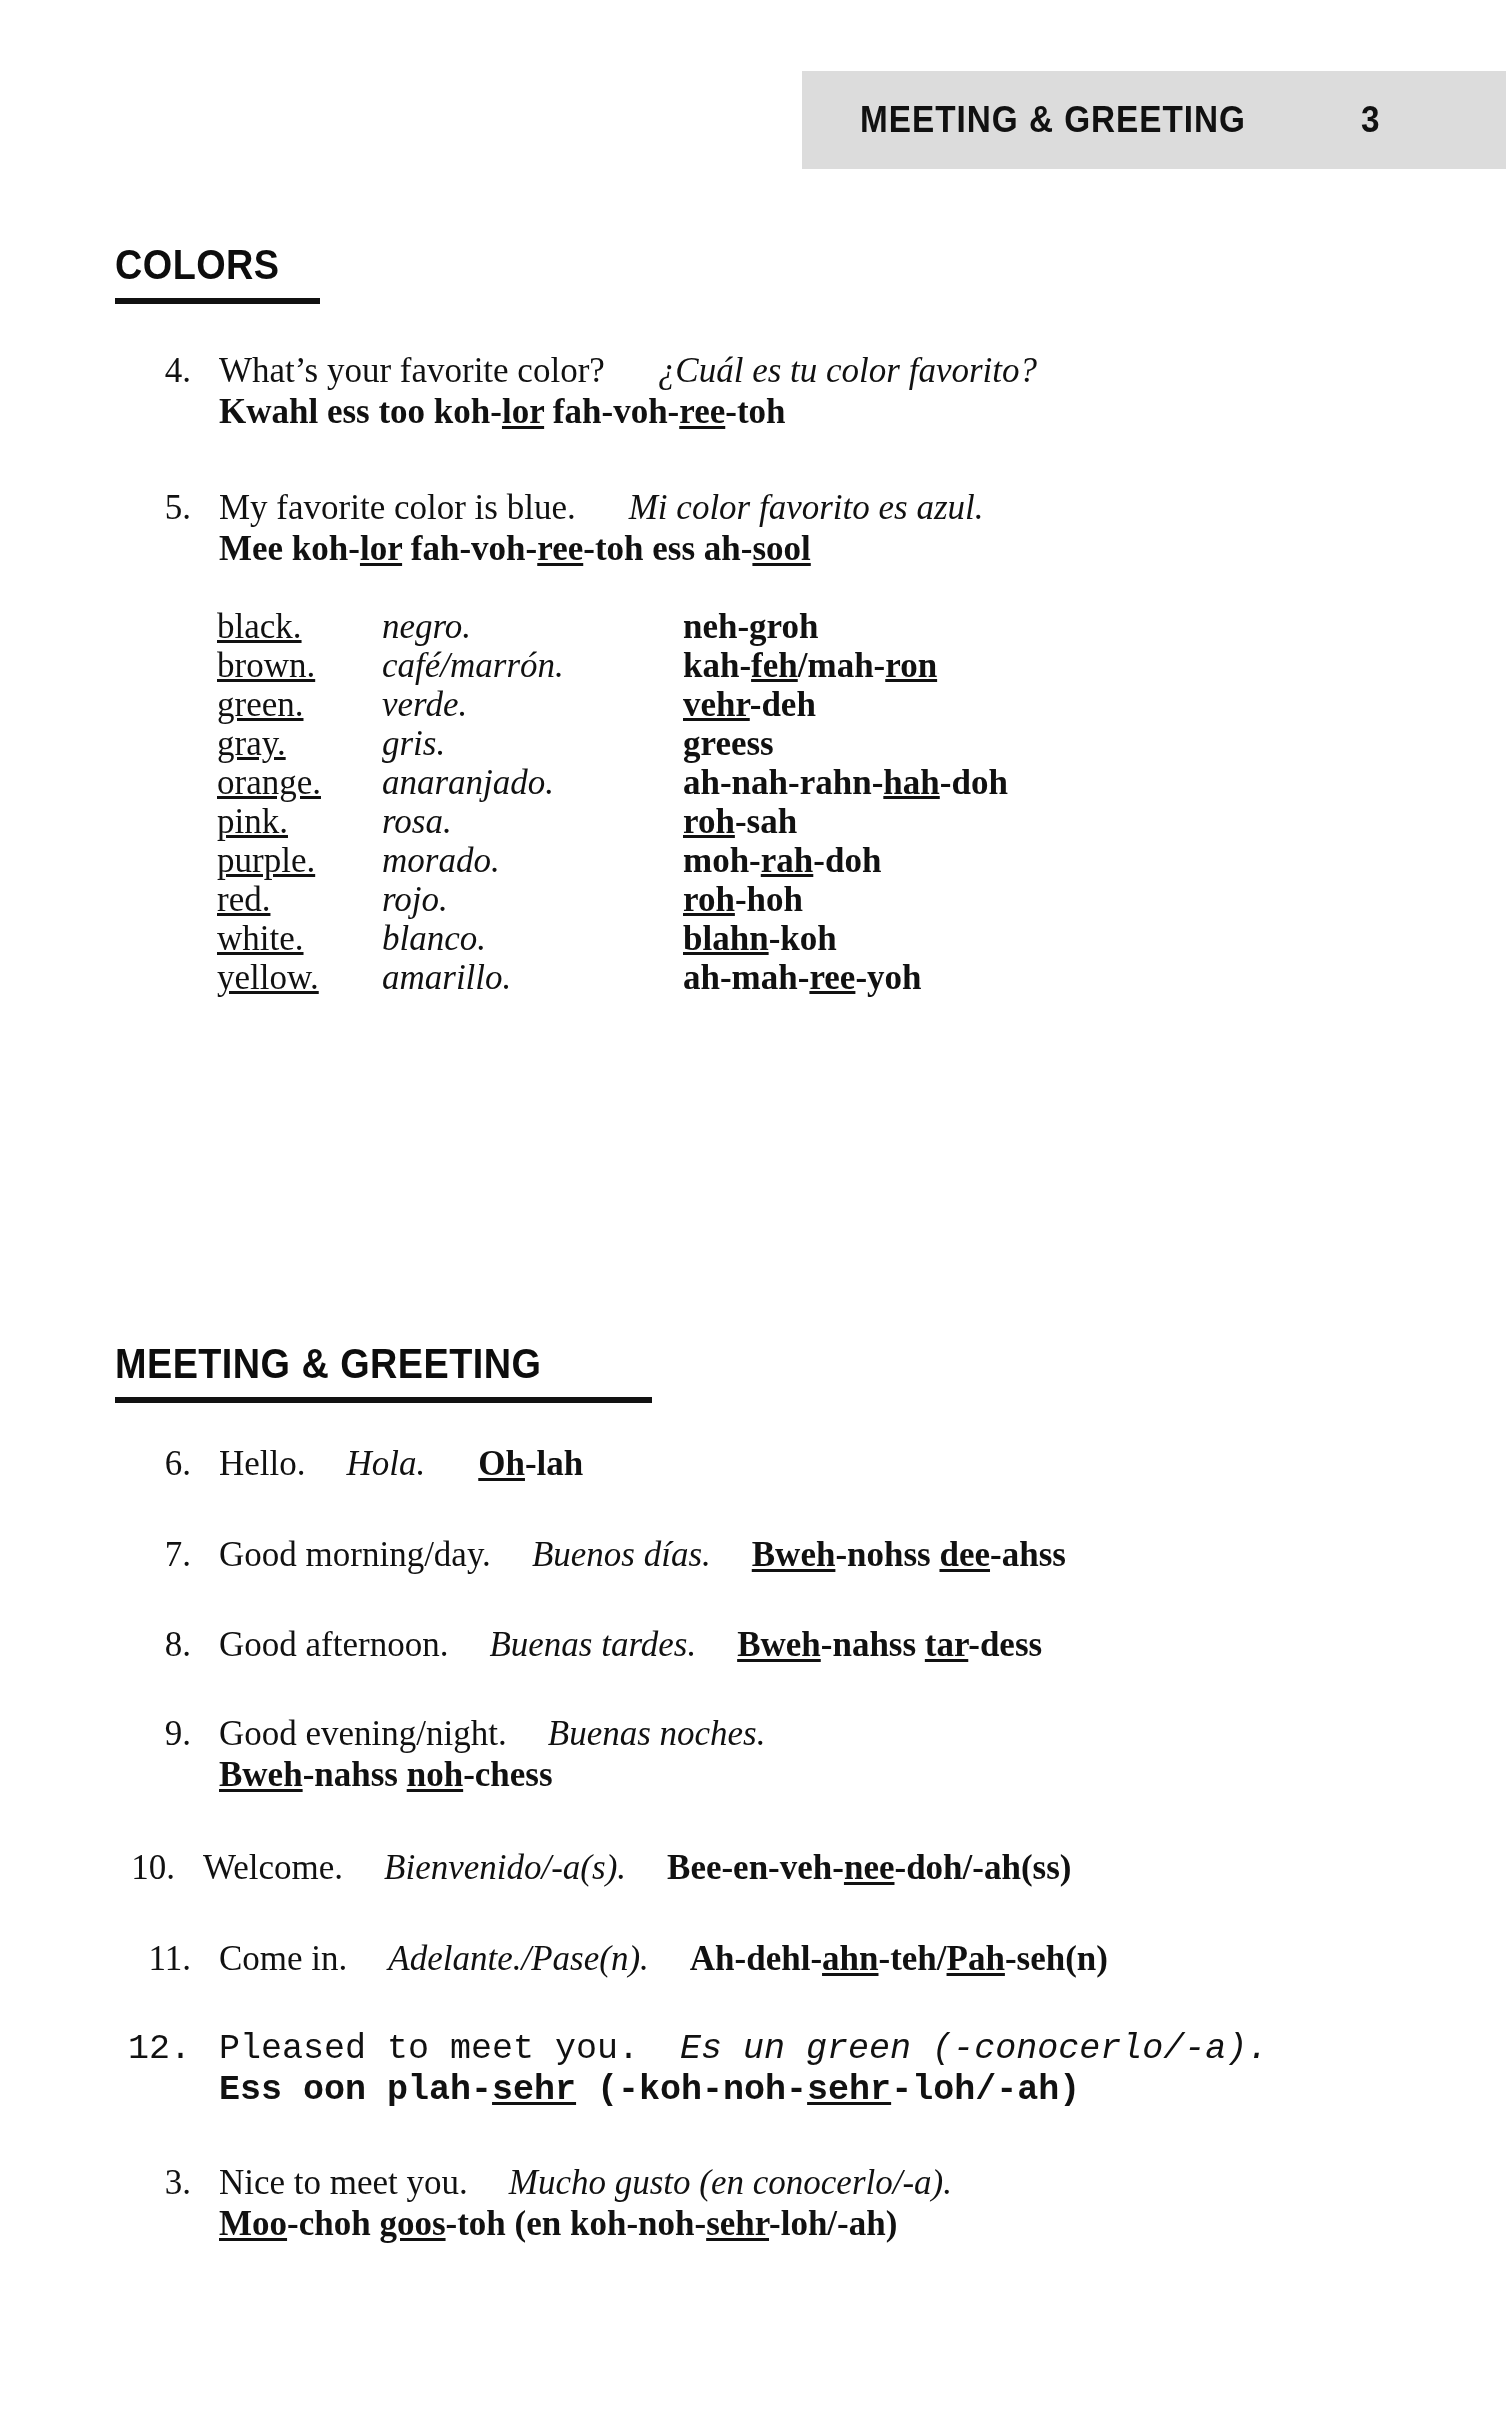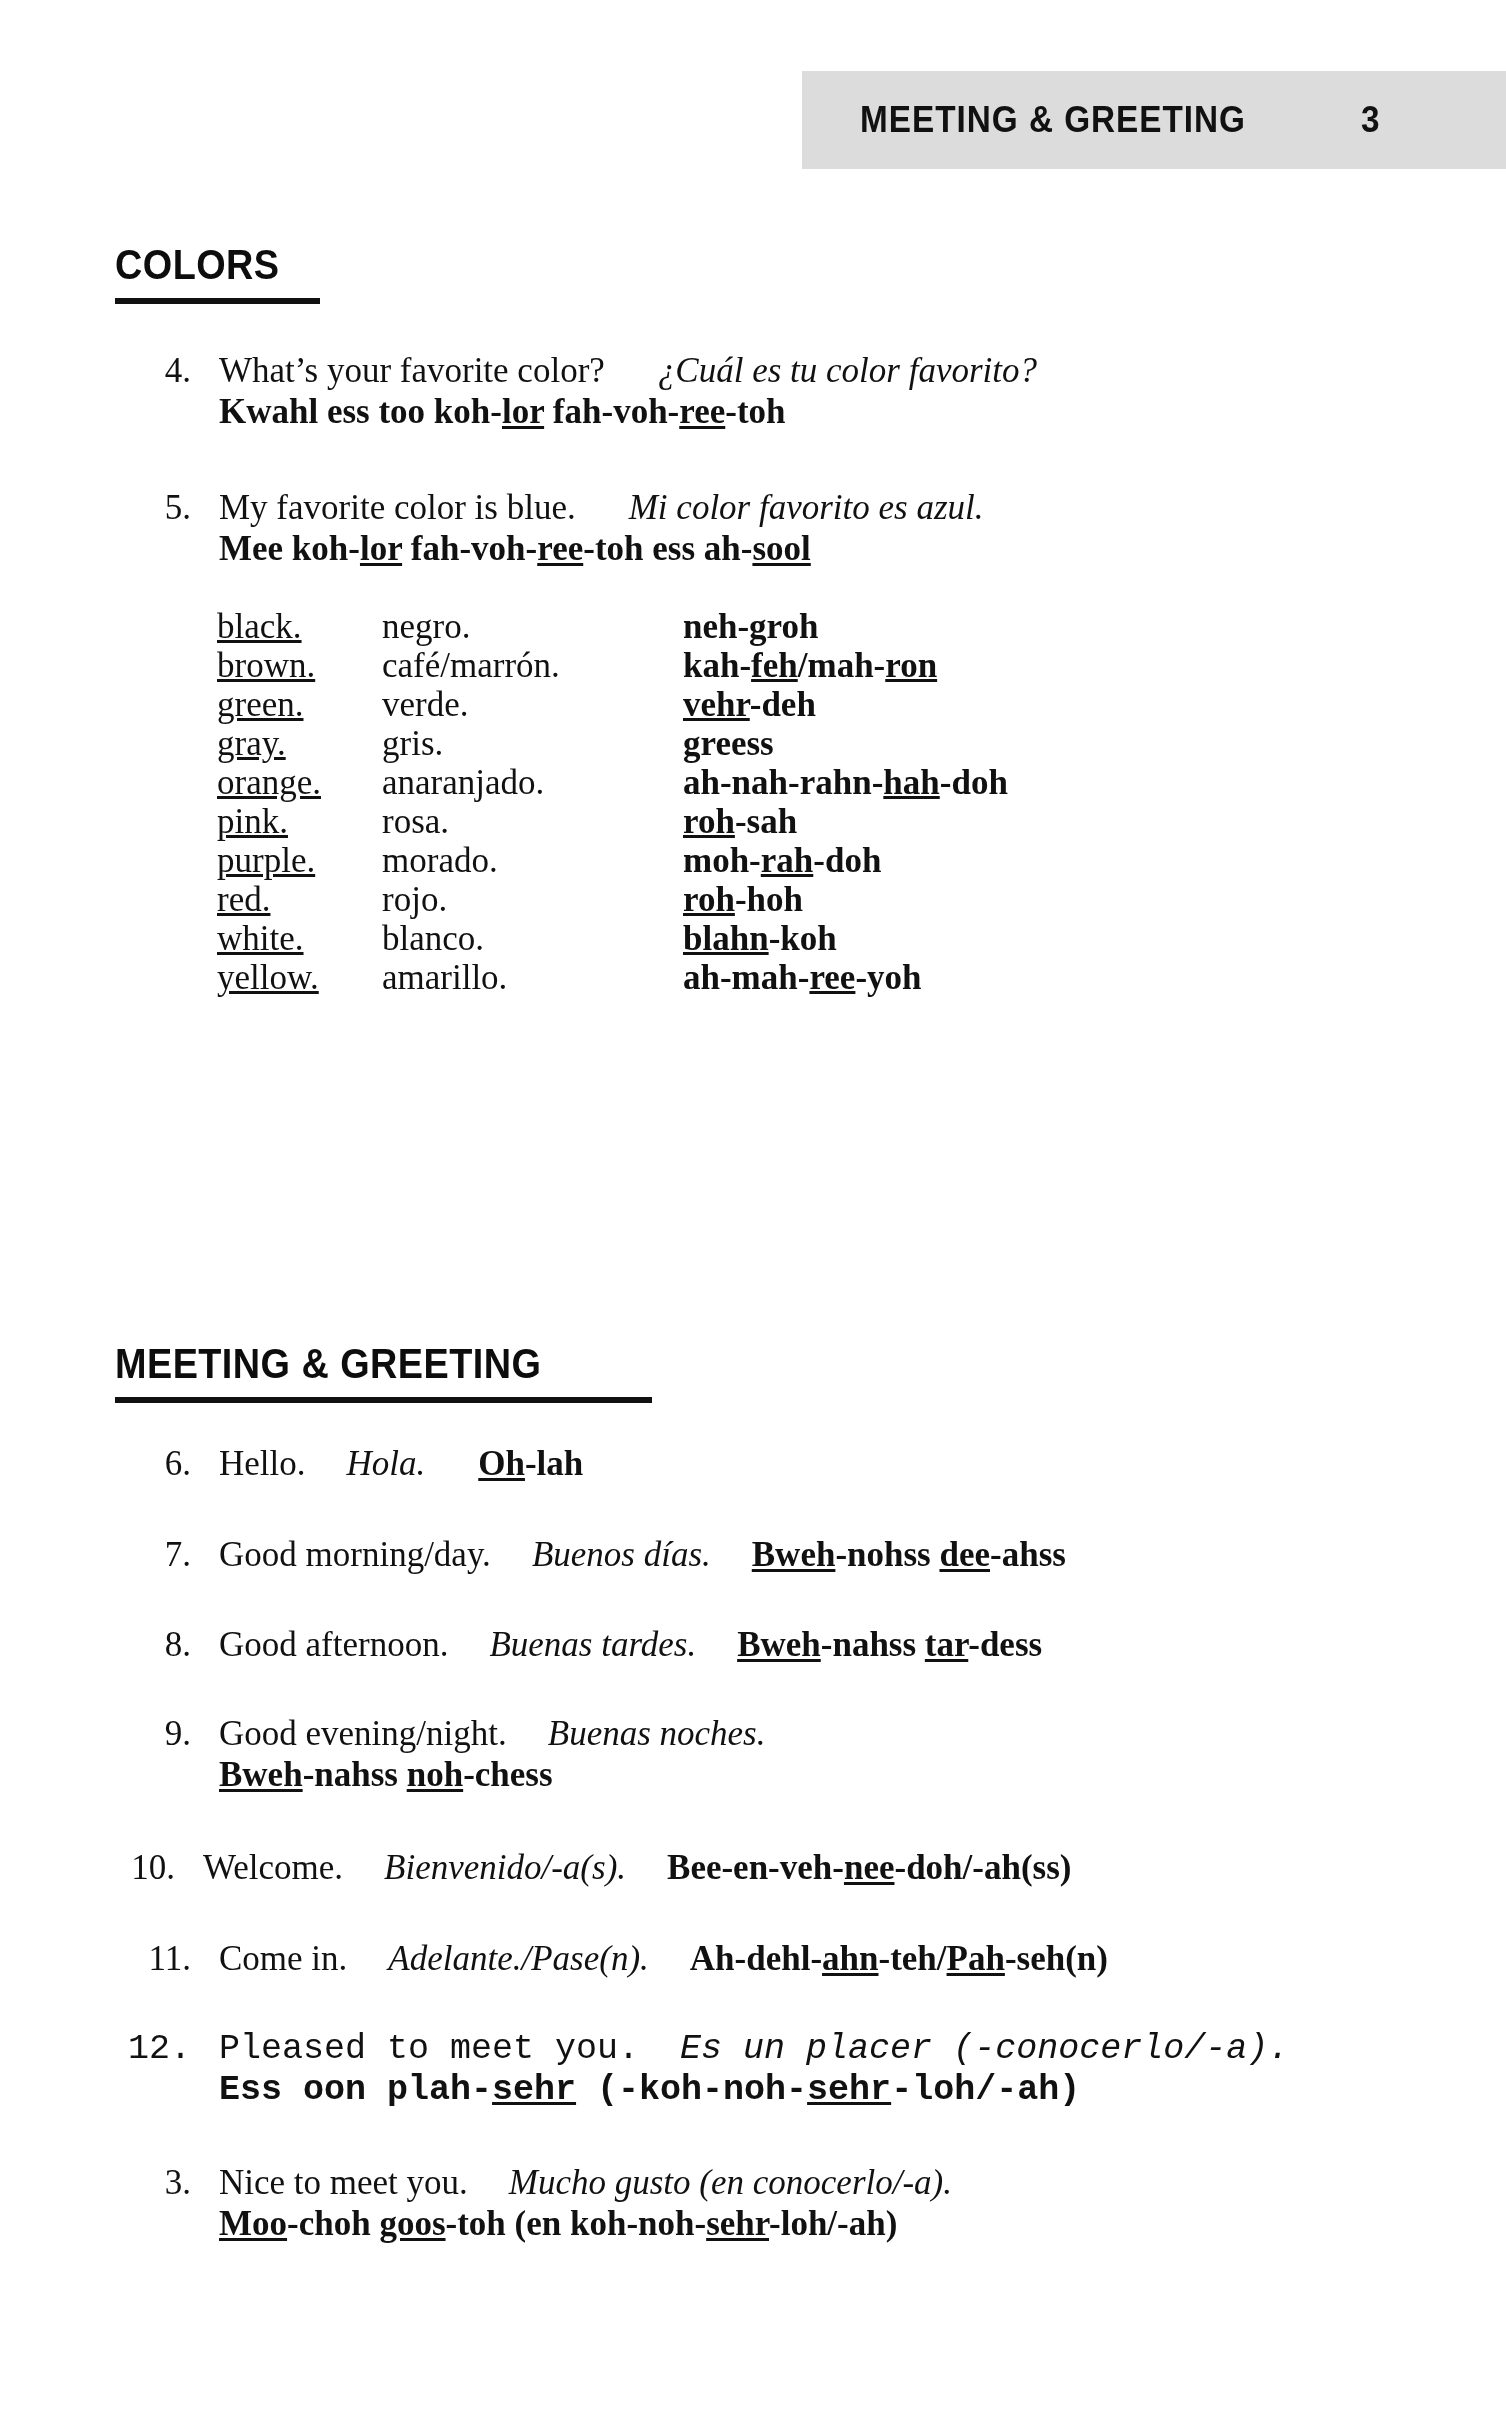--- a/index.html
+++ b/index.html
@@ -105,21 +105,21 @@
   
   .color-list {
     margin-left: 132px;
   }
   .color-row {
     display: flex;
     font-size: 35px;
     line-height: 1.115;
   }
   .color-row .c-en { width: 165px; flex: 0 0 165px; text-decoration: underline; }
-  .color-row .c-es { width: 301px; flex: 0 0 301px; }
+  .color-row .c-es { width: 301px; flex: 0 0 301px; font-style: italic; }
   .color-row .c-pr { font-weight: bold; }
 </style>
 </head>
 <body>
 
 <div class="page-header">
   <span class="hdr-title">MEETING &amp; GREETING</span>
   <span class="hdr-page">3</span>
 </div>
 
@@ -243,21 +243,21 @@
   <div class="entry" style="position:absolute; left:121px; top:1939px; width:1365px;">
     <span class="num">11.</span>
     <div class="body">
       <span class="en">Come in.</span><span class="gap-md"></span><span class="es">Adelante./Pase(n).</span><span class="gap-md"></span><span class="pr">Ah-dehl-<u>ahn</u>-teh/<u>Pah</u>-seh(n)</span>
     </div>
   </div>
 
   <div class="entry" style="position:absolute; left:121px; top:2029px; width:1365px;font-family:Liberation Mono, monospace;">
     <span class="num">12.</span>
     <div class="body">
-      <span class="en">Pleased to meet you.</span><span class="gap-md"></span><span class="es">Es un placer (-conocerlo/-a).</span><br>
+      <span class="en">Pleased to meet you.</span><span class="gap-md"></span><span class="es">Es un green (-conocerlo/-a).</span><br>
       <span class="pr">Ess oon plah-<u>sehr</u> (-koh-noh-<u>sehr</u>-loh/-ah)</span>
     </div>
   </div>
 
   <div class="entry" style="position:absolute; left:121px; top:2163px; width:1365px;">
     <span class="num">3.</span>
     <div class="body">
       <span class="en">Nice to meet you.</span><span class="gap-md"></span><span class="es">Mucho gusto (en conocerlo/-a).</span><br>
       <span class="pr"><u>Moo</u>-choh <u>goos</u>-toh (en koh-noh-<u>sehr</u>-loh/-ah)</span>
     </div>

